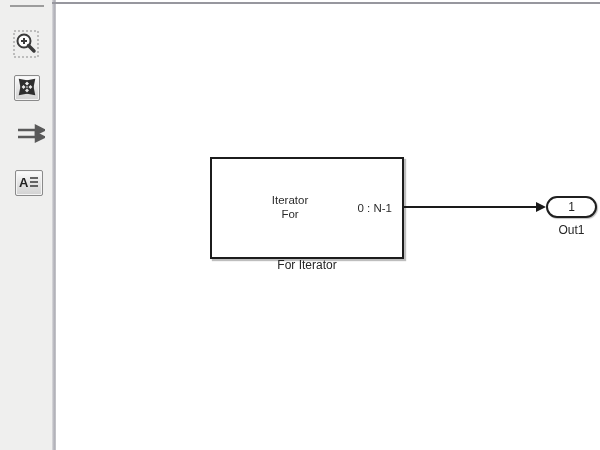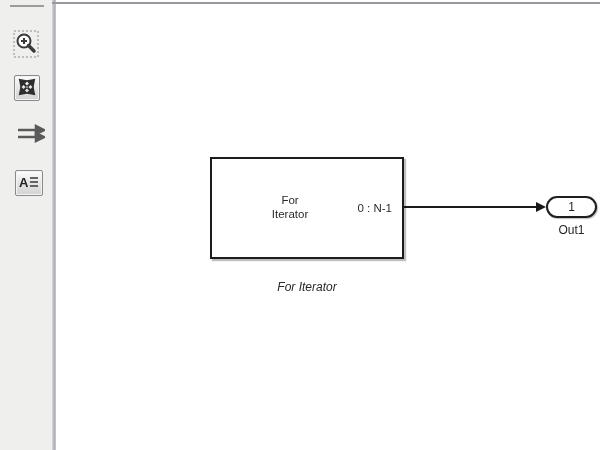--- a/index.html
+++ b/index.html
@@ -32,21 +32,21 @@
   
   .for-block { position:absolute; left:154px; top:153px; width:194px; height:102px;
     background:#ffffff; border:2px solid #1c1c1c;
     box-shadow:2px 2px 1px rgba(110,110,110,0.45); }
   .for-block-type { position:absolute; left:0; right:34px; top:50%;
     transform:translateY(-53%); text-align:center;
     font-size:11.5px; line-height:14px; color:#2b2b2b; }
   .for-port-label { position:absolute; right:10px; top:50%; transform:translateY(-52%);
     font-size:11.5px; color:#2b2b2b; white-space:nowrap;margin-left:16px; }
   .block-name { position:absolute; text-align:center; font-size:12px; color:#262626; }
-  .for-block-name { left:154px; top:276px; width:194px;font-style:italic; }
+  .for-block-name { left:154px; top:254px; width:194px; }
 
   .signal-line { position:absolute; left:348px; top:202px; width:132px; height:2px;
     background:#1a1a1a; }
   .signal-arrowhead { position:absolute; left:480px; top:198px; width:0; height:0;
     border-left:10px solid #1a1a1a; border-top:5px solid transparent;
     border-bottom:5px solid transparent; }
 
   .out-block { position:absolute; left:490px; top:192px; width:51px; height:22px;
     background:#ffffff; border:2px solid #1f1f1f; border-radius:11px;
     box-shadow:1px 1px 1px rgba(110,110,110,0.45);
@@ -116,22 +116,22 @@
   </button>
 </div>
 
 <div class="separator"></div>
 <div class="canvas-top-border"></div>
 
 <div class="canvas">
 
   <div class="for-block">
     <div class="for-block-type">
+      <div>Iterator</div>
       <div>For</div>
-      <div>Iterator</div>
     </div>
     <div class="for-port-label">0 : N-1</div>
   </div>
   <div class="block-name for-block-name">For Iterator</div>
 
   <div class="signal-line"></div>
   <div class="signal-arrowhead"></div>
 
   <div class="out-block">1</div>
   <div class="block-name out-block-name">Out1</div>

